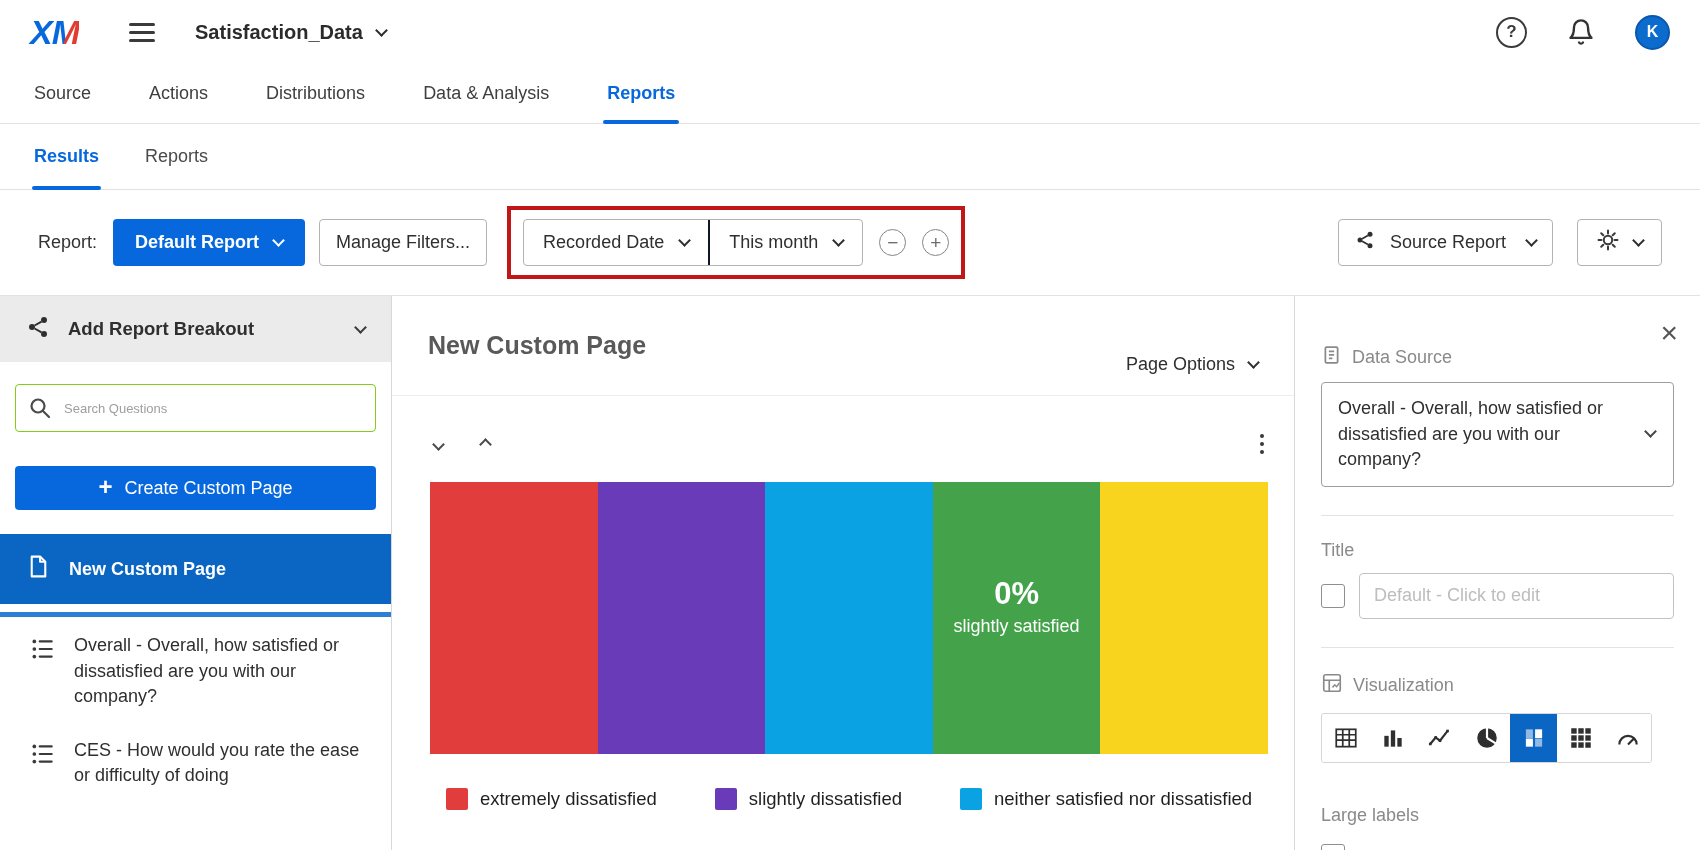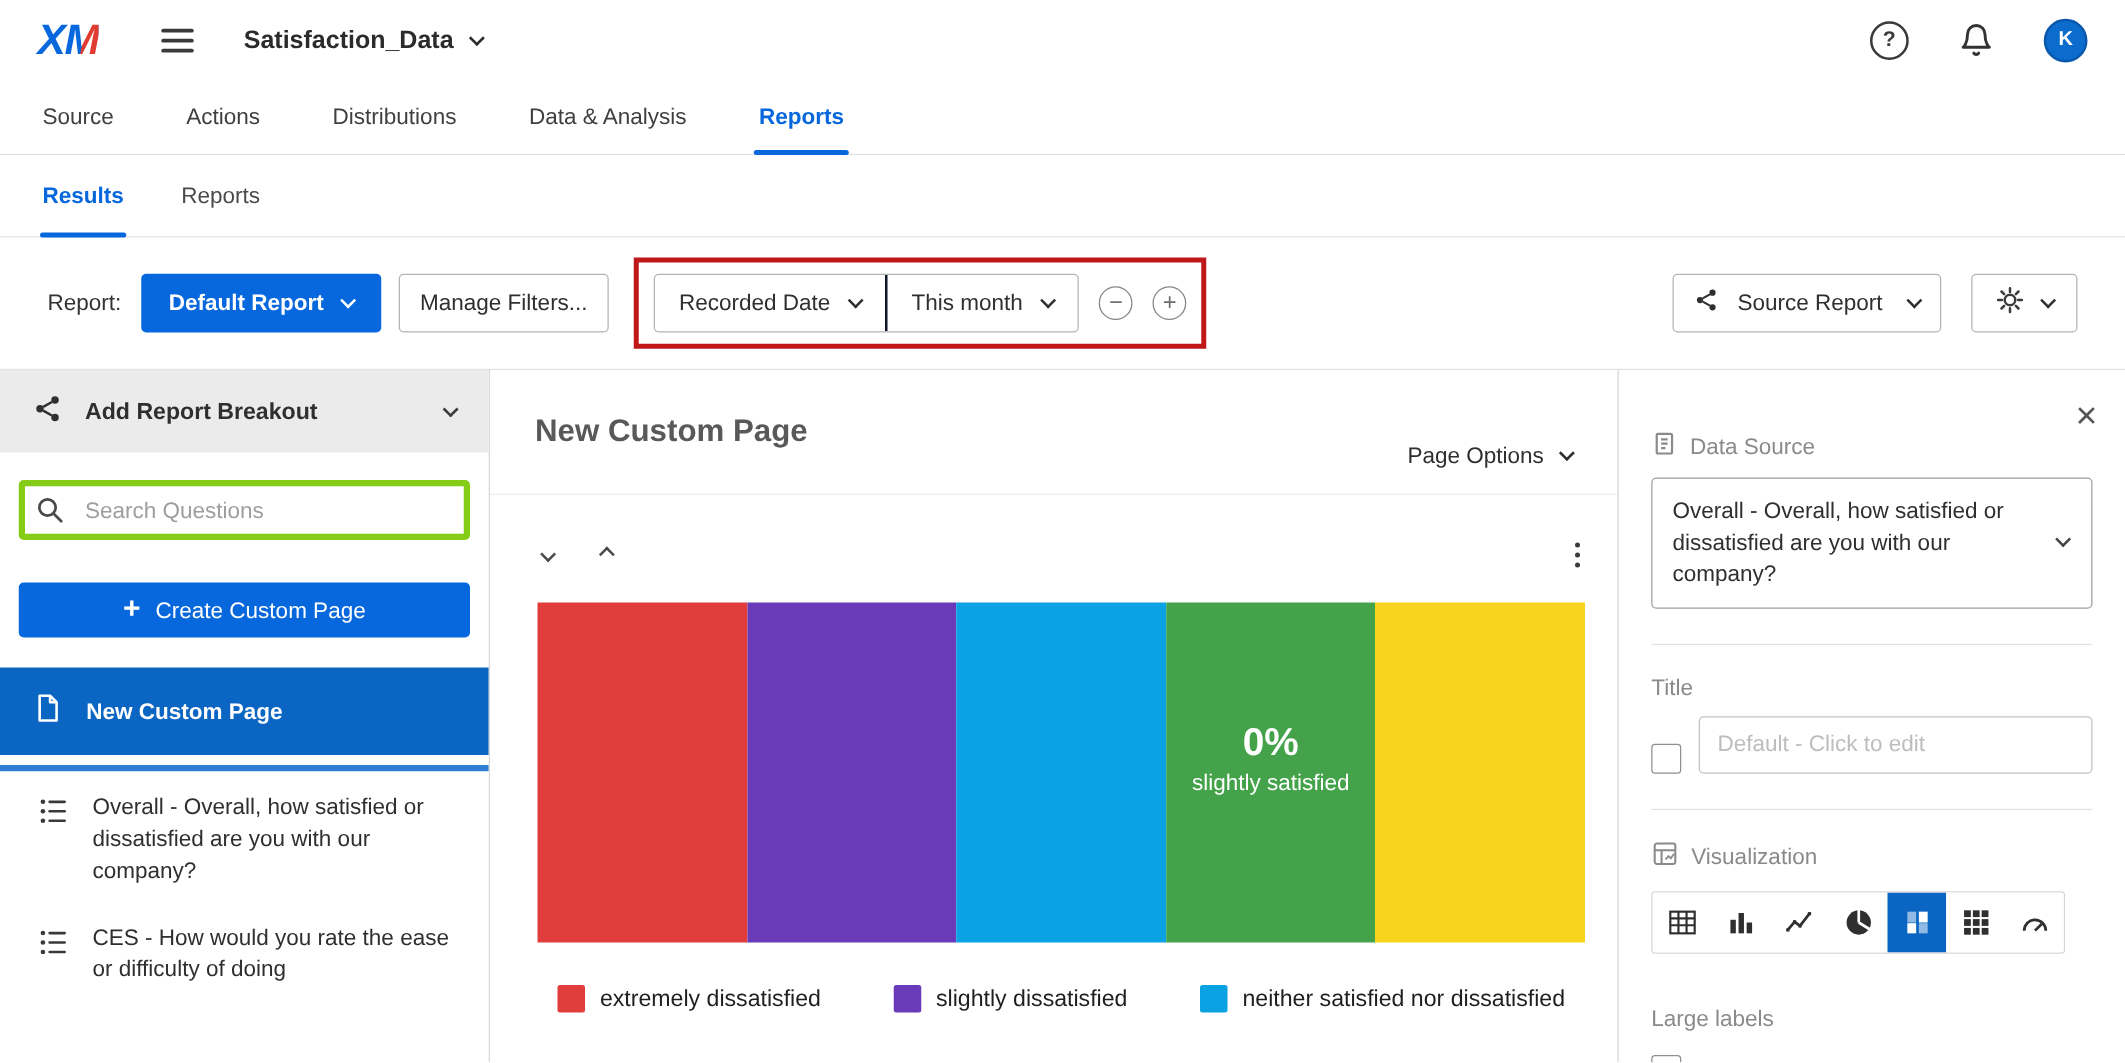--- a/index.html
+++ b/index.html
@@ -67,21 +67,21 @@
   .gear-btn { padding:0 18px; gap:14px; }
 
   
   .content { display:flex; height:554px; }
 
   
   .sidebar { width:392px; flex:none; border-right:1px solid #d8d8d8; overflow:hidden; }
   .breakout-bar { height:66px; background:#ebebeb; display:flex; align-items:center; gap:18px; padding:0 26px; font-size:18.5px; font-weight:bold; color:#2f2f2f; cursor:pointer; }
   .breakout-bar .chev { margin-left:auto; color:#3a3a3a; }
   .search-wrap { margin:22px 15px 0; position:relative; }
-  .search-wrap input { width:100%; height:48px; border:5px solid #84cc16; border-radius:4px; padding:0 14px 0 48px; font-size:18px; font-family:inherit; color:#2f2f2f; }
+  .search-wrap input { width:100%; height:48px; border:1px solid #84cc16; border-radius:4px; padding:0 14px 0 48px; font-size:13px; font-family:inherit; color:#2f2f2f; }
   .search-wrap input::placeholder { color:#9e9e9e; }
   .search-wrap .mag { position:absolute; left:13px; top:12px; }
   .create-btn { margin:34px 15px 0; width:calc(100% - 30px); height:44px; background:#0768dd; border:none; border-radius:4px; color:#fff; font-size:18px; font-family:inherit; display:flex; align-items:center; justify-content:center; gap:12px; cursor:pointer; }
   .create-btn .plus-glyph { font-size:24px; font-weight:bold; margin-top:-2px; }
   .active-page { margin-top:24px; height:70px; background:#0a66c2; color:#fff; display:flex; align-items:center; gap:18px; padding:0 26px; font-size:18px; font-weight:bold; cursor:pointer; }
   .page-strip { margin-top:8px; height:5px; background:#2e7ed3; }
   .q-item { display:flex; gap:18px; padding:16px 28px 12px 30px; font-size:18px; line-height:1.42; color:#2f2f2f; cursor:pointer; }
   .q-item svg { flex:none; margin-top:3px; }
 
   
@@ -105,21 +105,21 @@
 
   
   .rightpanel { width:406px; flex:none; border-left:1px solid #d8d8d8; padding:0 26px; position:relative; overflow:hidden; }
   .close-x { position:absolute; top:22px; right:22px; font-size:30px; line-height:1; color:#555; cursor:pointer; }
   .panel-label { display:flex; align-items:center; gap:10px; font-size:18px; color:#8a8a8a; }
   .ds-label { margin-top:48px; }
   .ds-select { margin-top:12px; border:1px solid #9e9e9e; border-radius:4px; padding:13px 42px 13px 16px; font-size:18px; color:#2f2f2f; line-height:1.42; position:relative; cursor:pointer; background:#fff; }
   .ds-select .chev { position:absolute; right:18px; top:50%; margin-top:-7px; color:#444; }
   .panel-divider { margin-top:28px; border-top:1px solid #e3e3e3; }
   .title-label { margin-top:24px; }
-  .title-row { margin-top:12px; display:flex; align-items:flex-end; gap:14px; }
+  .title-row { margin-top:12px; display:flex; align-items:center; gap:14px; }
   .checkbox { width:24px; height:24px; border:1.5px solid #8f8f8f; border-radius:3px; background:#fff; flex:none; cursor:pointer; }
   .title-row input { flex:1; height:46px; border:1px solid #c2c2c2; border-radius:4px; padding:0 14px; font-size:18px; font-family:inherit; color:#2f2f2f; }
   .title-row input::placeholder { color:#bdbdbd; }
   .viz-label { margin-top:24px; }
   .viz-row { margin-top:14px; display:flex; border:1px solid #d5d5d5; border-radius:3px; width:fit-content; overflow:hidden; }
   .viz-cell { width:47px; height:48px; display:flex; align-items:center; justify-content:center; cursor:pointer; background:#fff; }
   .viz-cell.active { background:#0a66c2; }
   .large-labels-label { margin-top:42px; }
   .panel-checkbox { margin-top:18px; }
 </style>

